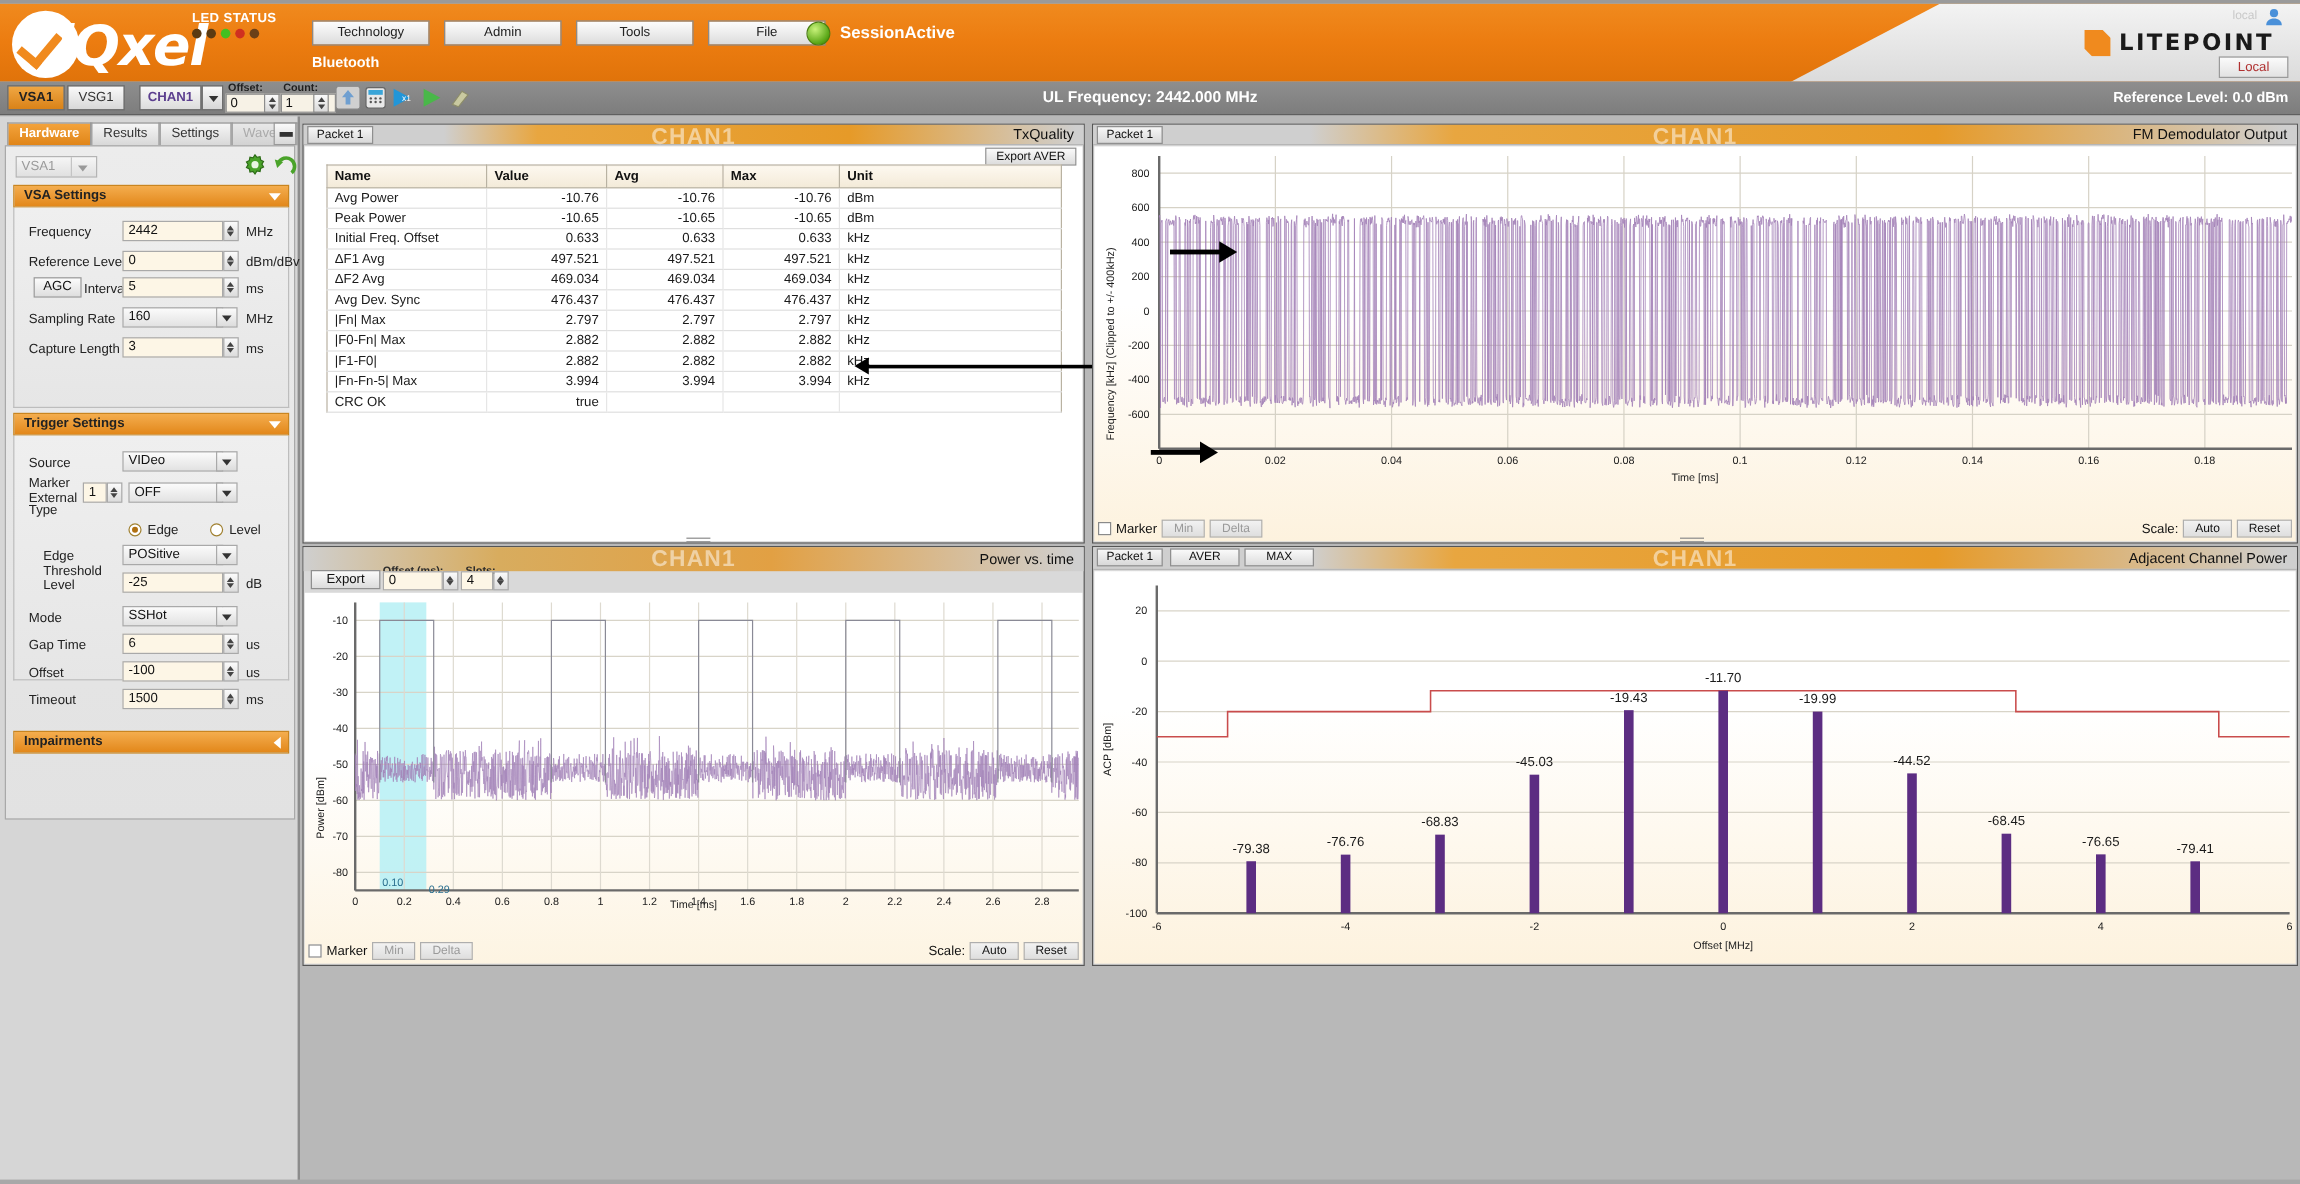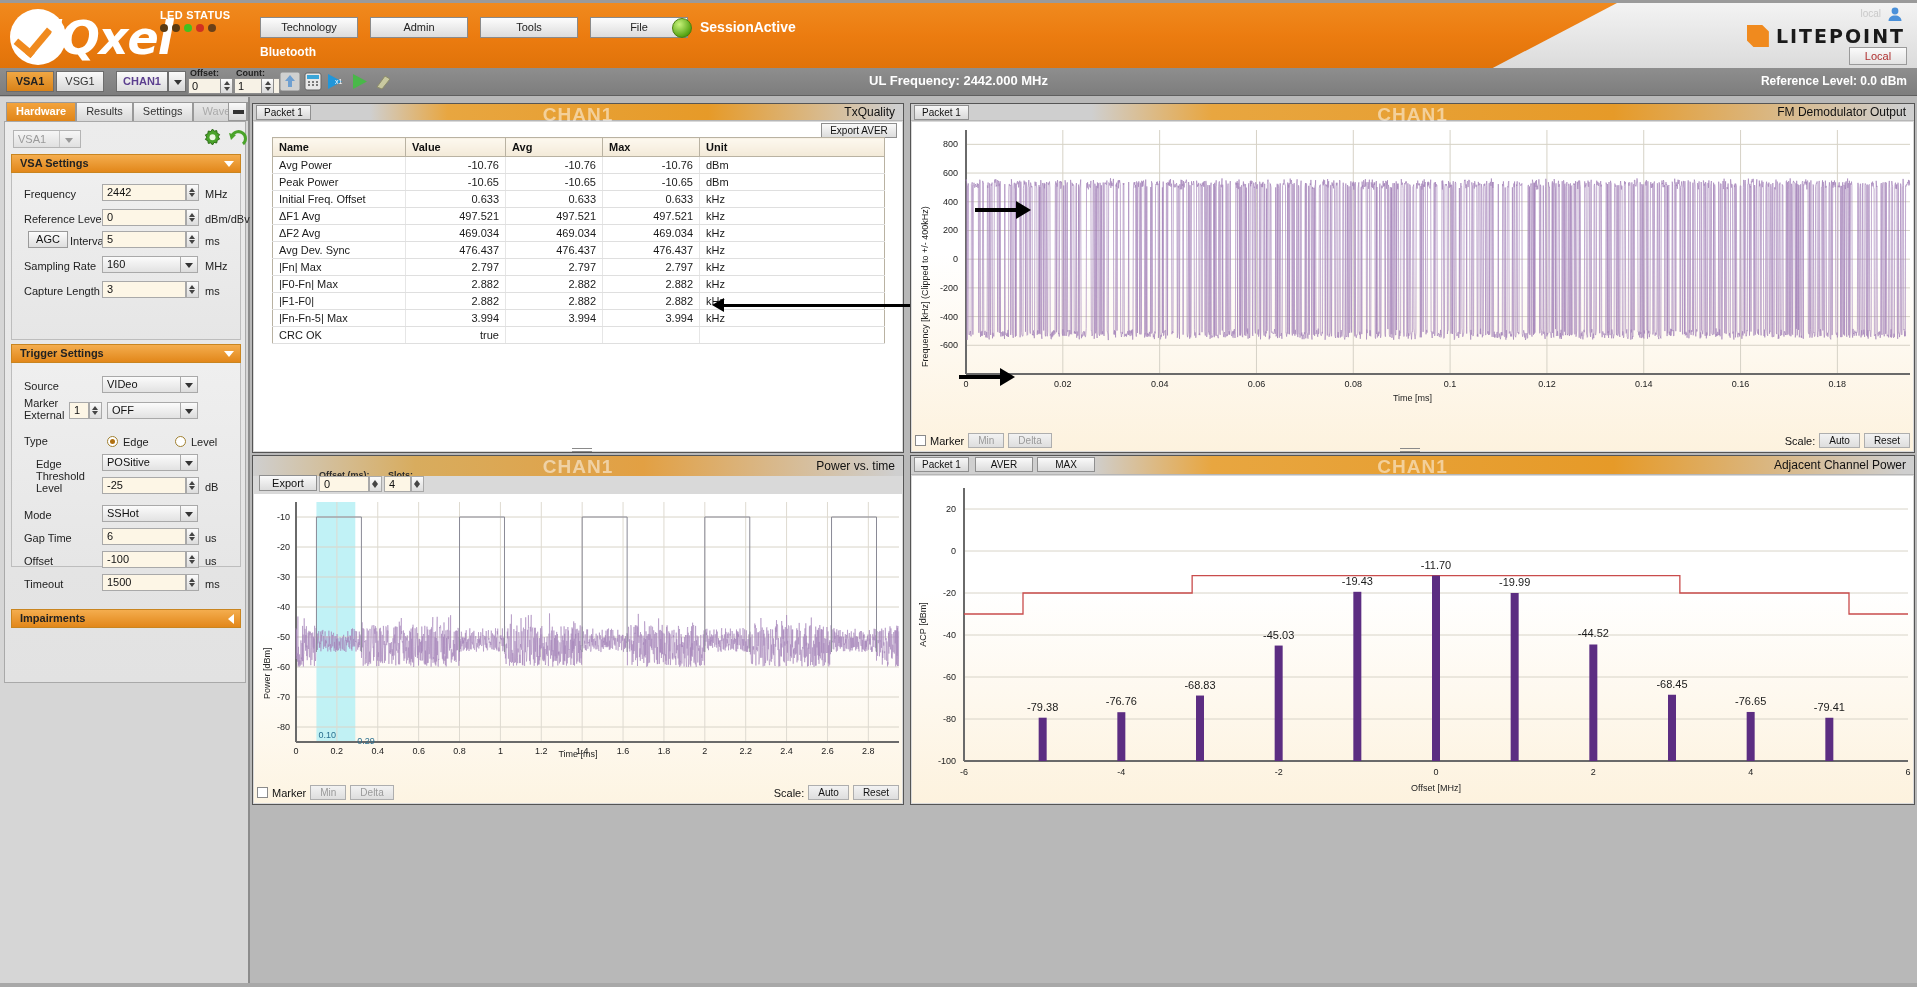--- a/index.html
+++ b/index.html
@@ -30,21 +30,21 @@
     background:linear-gradient(to bottom,#fdfdfd,#dcdcdc);border:1px solid #8a8a8a;
     color:#222;cursor:default;}
   #bluetooth-lbl{position:absolute;left:260px;top:42px;font-size:12px;font-weight:bold;color:#fff;}
   #sess-led{position:absolute;left:672px;top:15px;width:20px;height:20px;border-radius:50%;
     background:radial-gradient(circle at 35% 30%,#c8f27a,#57a515 70%,#2c6b06);
     border:1px solid #4a7f10;}
   #sess-text{position:absolute;left:700px;top:16px;font-size:14px;color:#fff;font-weight:bold;}
   #lp-panel{position:absolute;right:0;top:0;width:430px;height:68px;
     background:linear-gradient(to bottom,#f3f3f3,#dadada);
     clip-path:polygon(130px 0,430px 0,430px 68px,0 68px);}
-  #lp-logo{position:absolute;right:12px;top:22px;display:flex;align-items:flex-start;gap:7px;}
+  #lp-logo{position:absolute;right:22px;top:22px;display:flex;align-items:flex-start;gap:7px;}
   #lp-mark{width:22px;height:22px;background:#f08a1e;
     clip-path:polygon(0 0,70% 0,100% 30%,100% 100%,30% 100%,0 70%);}
   #lp-word{font-size:19px;font-weight:bold;letter-spacing:2px;color:#1a1a1a;
     font-family:"DejaVu Sans",sans-serif;}
   #lp-user{position:absolute;right:14px;top:3px;width:16px;height:16px;}
   #lp-localghost{position:absolute;right:36px;top:5px;font-size:10px;color:#c9c9c9;}
   #lp-localbtn{position:absolute;right:10px;top:44px;width:58px;height:18px;line-height:16px;
     text-align:center;font-size:11px;color:#b03030;background:linear-gradient(to bottom,#fbfbfb,#e2e2e2);
     border:1px solid #9a9a9a;}
   
@@ -347,21 +347,21 @@
       <div class="fld-in combo" style="left:90px;top:13px;width:84px">VIDeo</div>
       <div class="fld-dd" style="left:168px;top:13px"></div>
 
       <div class="fld-lbl" style="left:12px;top:34px">Marker</div>
       <div class="fld-lbl" style="left:12px;top:46px">External</div>
       <div class="fld-in" style="left:57px;top:39px;width:20px">1</div>
       <div class="fld-sp" style="left:77px;top:39px"></div>
       <div class="fld-in combo" style="left:95px;top:39px;width:79px">OFF</div>
       <div class="fld-dd" style="left:168px;top:39px"></div>
 
-      <div class="fld-lbl" style="left:12px;top:72px">Type</div>
+      <div class="fld-lbl" style="left:12px;top:56px">Type</div>
       <div class="radio on" style="left:95px;top:73px"></div>
       <div class="fld-lbl" style="left:111px;top:73px">Edge</div>
       <div class="radio" style="left:163px;top:73px"></div>
       <div class="fld-lbl" style="left:179px;top:73px">Level</div>
 
       <div class="fld-lbl" style="left:24px;top:95px">Edge</div>
       <div class="fld-lbl" style="left:24px;top:107px">Threshold</div>
       <div class="fld-lbl" style="left:24px;top:119px">Level</div>
       <div class="fld-in combo" style="left:90px;top:91px;width:84px">POSitive</div>
       <div class="fld-dd" style="left:168px;top:91px"></div>

